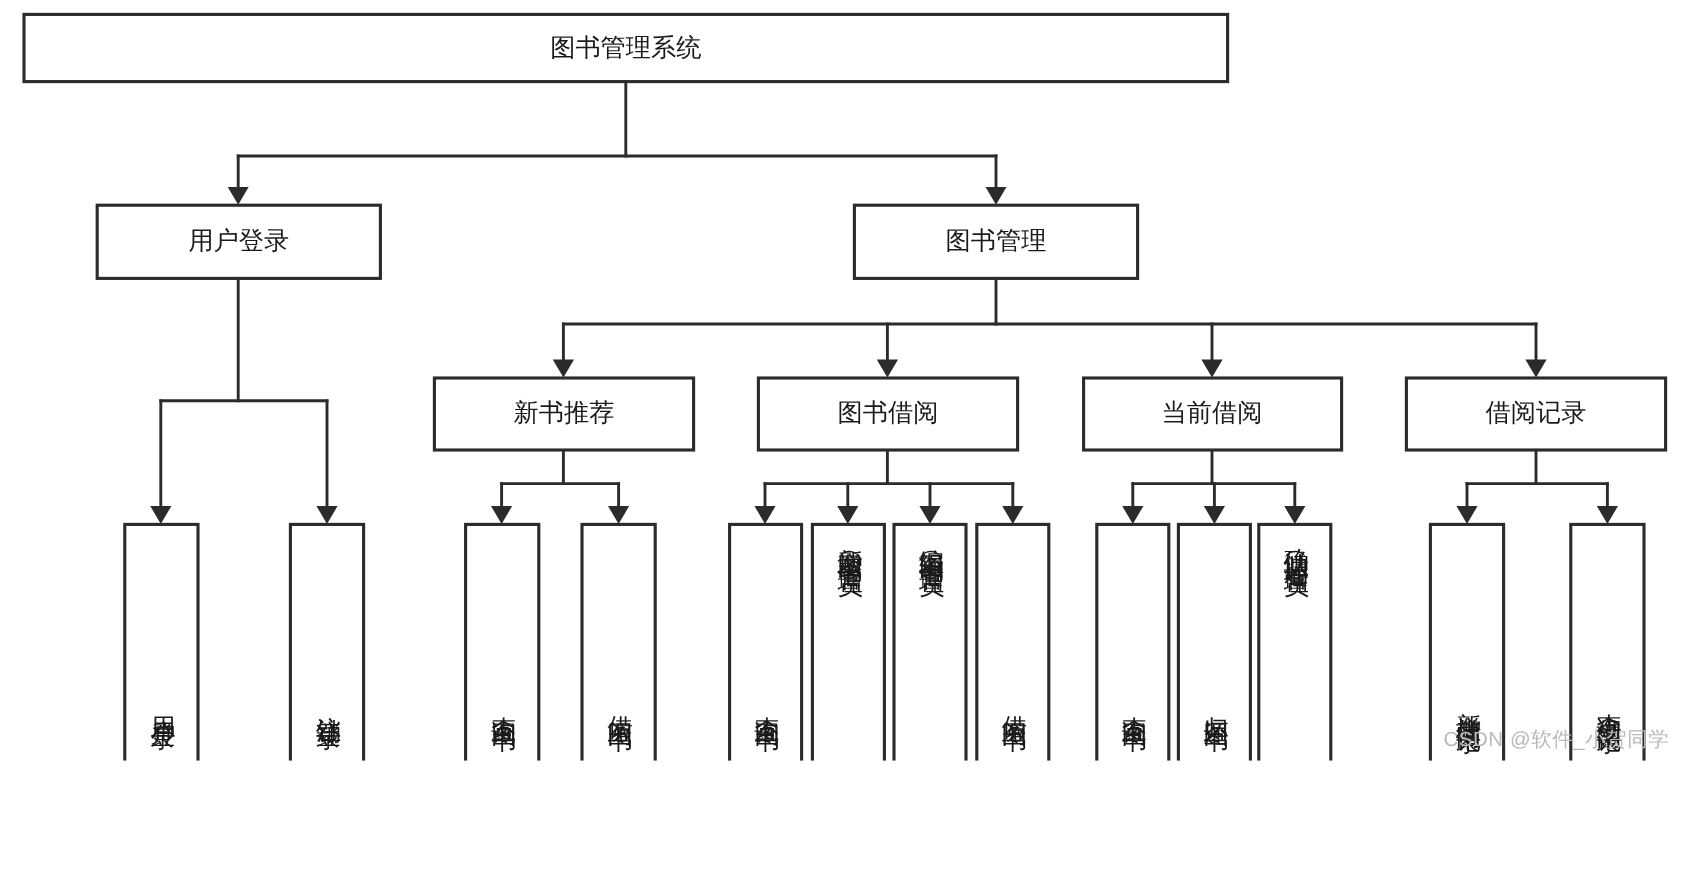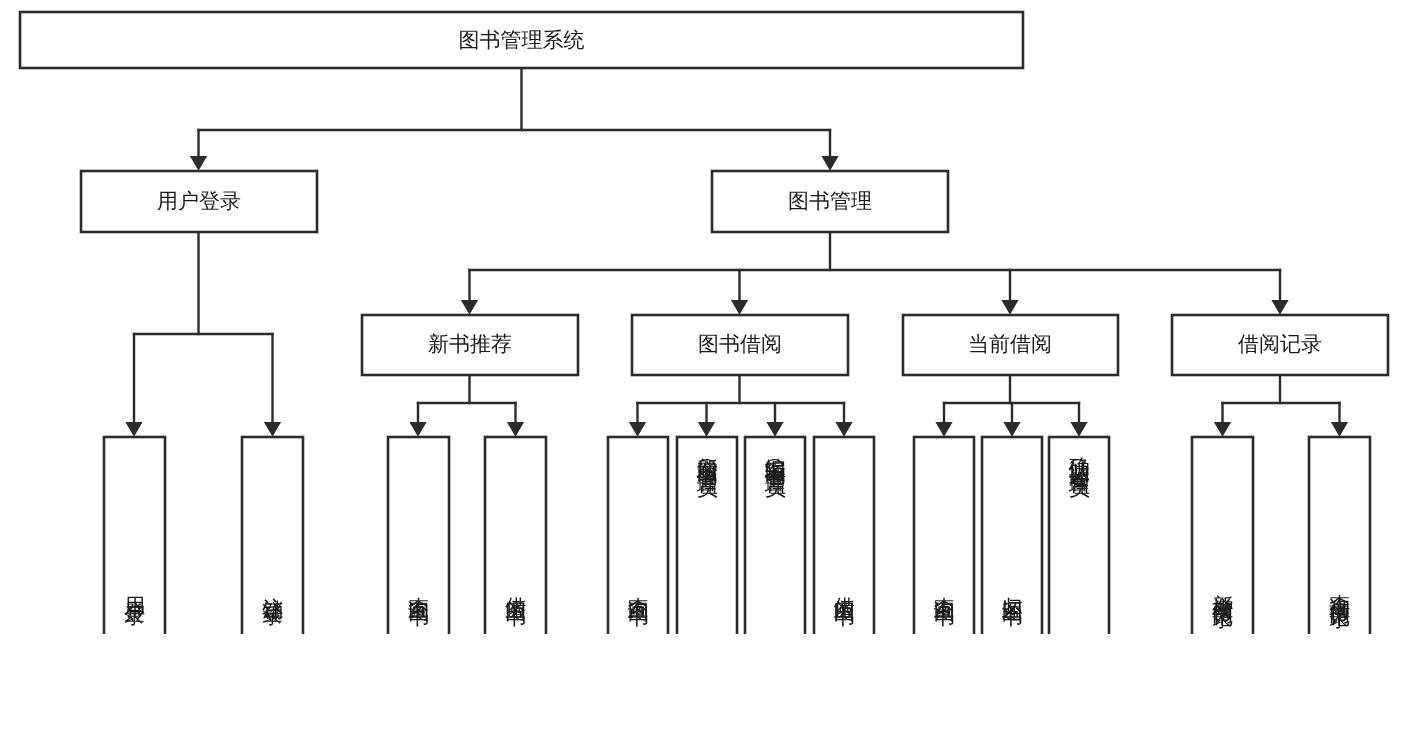--- a/index.html
+++ b/index.html
@@ -217,14 +217,15 @@
     <span class="node-label-v">确认归还（管理员）</span>
   </div>
 
   <div class="node-label-v-wrap" style="left:1192px; top:437px; width:61px; height:297px;">
     <span class="node-label-v">新增借阅记录</span>
   </div>
   <div class="node-label-v-wrap" style="left:1309px; top:437px; width:61px; height:297px;">
     <span class="node-label-v">查询借阅记录</span>
   </div>
 
+  <div class="watermark">CSDN @软件_小贺同学</div>
 
 </div>
 
 </body></html>

